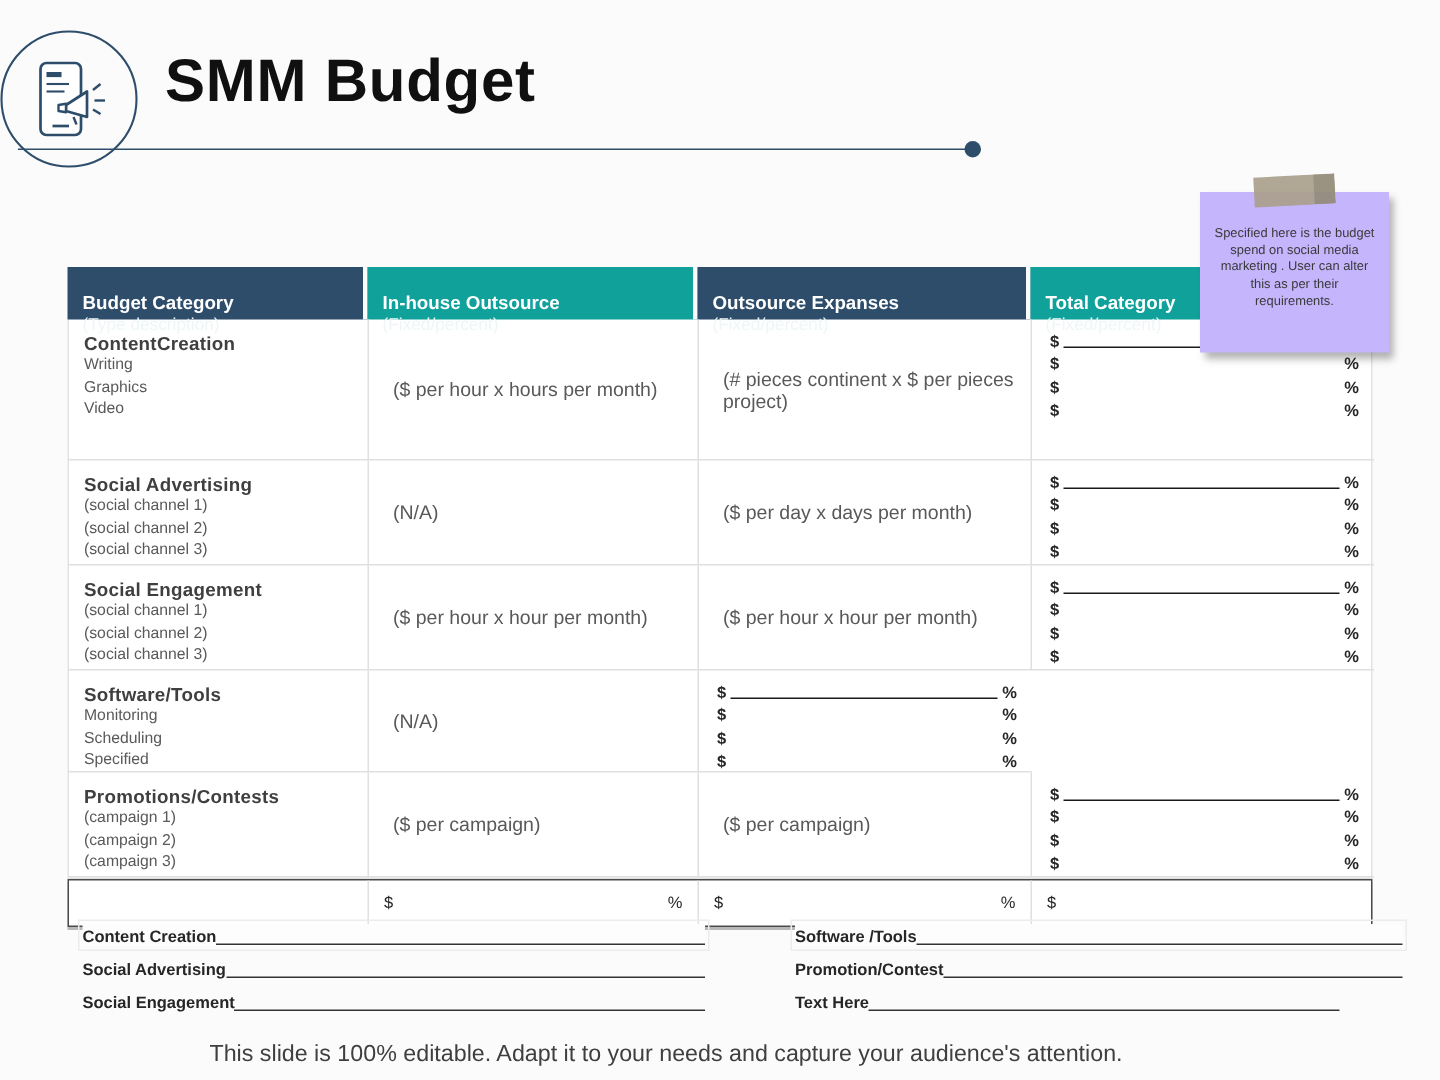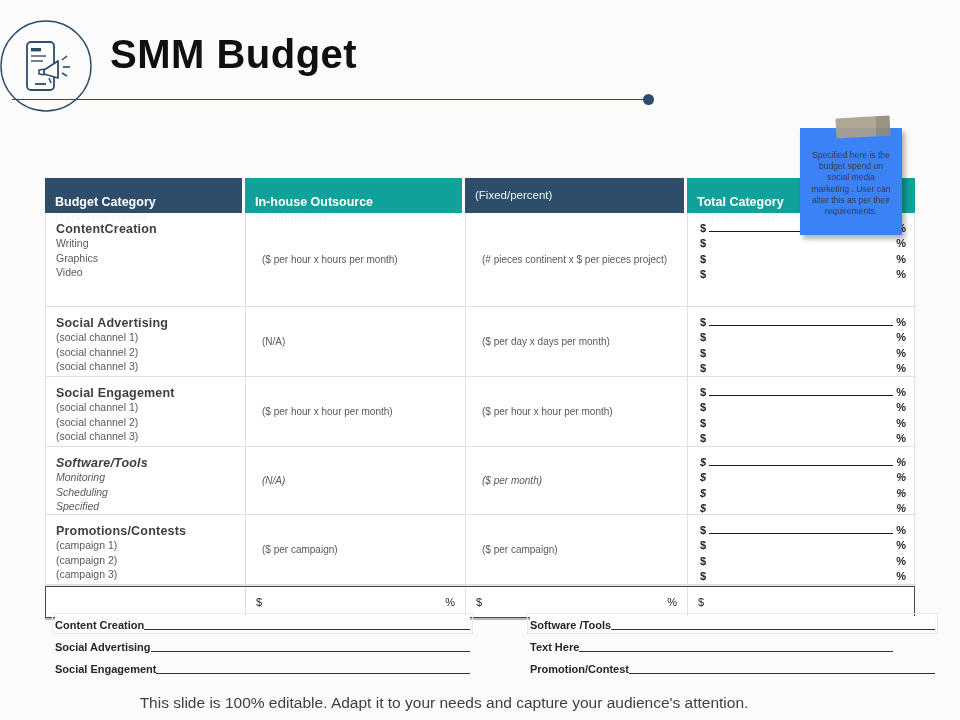--- a/index.html
+++ b/index.html
@@ -10,22 +10,22 @@
   
   .title-icon { position:absolute; left:-6px; top:14px; width:104px; height:104px; }
   .page-title { position:absolute; left:110px; top:32px; font-size:40px; font-weight:bold;
                 color:#101010; letter-spacing:0.5px; }
   .title-rule { position:absolute; left:12px; top:99px; width:634px; height:0;
                 border-top:1.6px solid #2e4d6b; }
   .title-rule-dot { position:absolute; left:643px; top:94px; width:11px; height:11px;
                     border-radius:50%; background:#2e4d6b; }
 
   
-  .sticky-note { position:absolute; left:800px; top:128px; width:102px; height:107px;
-                 background:#3b82f6; box-shadow:3px 4px 5px rgba(0,0,0,0.3); z-index:5; }
+  .sticky-note { position:absolute; left:800px; top:128px; width:126px; height:107px;
+                 background:#c4b5fd; box-shadow:3px 4px 5px rgba(0,0,0,0.3); z-index:5; }
   .sticky-note .note-text { padding:22px 8px 0 8px; font-size:8.6px; line-height:1.3;
                  text-align:center; color:#3a3a3a; }
   .sticky-tape { position:absolute; left:36px; top:-11px; width:54px; height:20px;
                  background:#aaa08c; opacity:0.92; transform:rotate(-3deg);
                  box-shadow:inset -14px 0 0 rgba(120,112,95,0.45); }
 
   
   .budget-table { position:absolute; left:45px; top:178px; width:870px; }
   .t-grid { display:grid; grid-template-columns:200px 220px 222px 228px; }
   .t-head .hcell { height:35px; display:flex; flex-direction:column; justify-content:center;
@@ -37,29 +37,29 @@
   .t-head .hcell { border-right:3px solid #fbfbfb; }
   .t-head .hcell:last-child { border-right:none; }
 
   .t-body { border:1px solid #e2e2e2; border-top:none; background:#ffffff; }
   .t-row .cell { border-right:1px solid #e0e0e0; border-bottom:1px solid #e0e0e0; }
   .t-row .cell:last-child { border-right:none; }
   .cell.cat { padding:9px 6px 0 10px; }
   .cat-title { font-size:12.5px; font-weight:bold; color:#3f3f3f; letter-spacing:0.2px; }
   .cat-sub { font-size:10.5px; color:#595959; line-height:1.4; }
   .cell.note { display:flex; align-items:center; padding-left:16px;
-               font-size:10px; color:#595959; }
+               font-size:13px; color:#595959; }
   .cell.money { padding:5px 10px 0 12px; }
   .money-line { display:flex; align-items:flex-end; height:15.5px; font-size:11px;
                 font-weight:bold; color:#262626; }
   .money-line .fill { flex:1; }
   .money-line.underlined .fill { border-bottom:1.4px solid #1a1a1a; margin:0 3px 2px 3px; }
 
   .r1 { height:94px; } .r2 { height:70px; } .r3 { height:70px; }
-  .r4 { height:68px;font-style:italic; } .r5 { height:70px; }
+  .r4 { height:68px; } .r5 { height:70px; }
 
   .t-total { border:1.6px solid #4a4a4a; background:#ffffff; box-shadow:0 2px 0 #b8b8b8; }
   .t-total .tcell { height:30px; display:flex; align-items:center;
                     border-right:1px solid #e0e0e0; font-size:11px; color:#262626;
                     padding:0 10px; }
   .t-total .tcell:last-child { border-right:none; }
   .t-total .tlabel { font-weight:bold; font-size:17px;margin-top:44px; }
   .t-total .fillgap { flex:1; }
 
   
@@ -110,20 +110,21 @@
     <div class="t-grid t-head">
       <div class="hcell navy">
         <span class="h1">Budget Category</span>
         <span class="h2">(Type description)</span>
       </div>
       <div class="hcell teal">
         <span class="h1">In-house Outsource</span>
         <span class="h2">(Fixed/percent)</span>
       </div>
       <div class="hcell navy">
+        <span class="h1">Outsource Expanses</span>
         <span class="h2">(Fixed/percent)</span>
       </div>
       <div class="hcell teal">
         <span class="h1">Total Category</span>
         <span class="h2">(Fixed/percent)</span>
       </div>
     </div>
 
     <div class="t-body">
 
@@ -227,21 +228,20 @@
       </div>
 
       <div class="t-grid t-row r4">
         <div class="cell cat">
           <div class="cat-title">Software/Tools</div>
           <div class="cat-sub">Monitoring</div>
           <div class="cat-sub">Scheduling</div>
           <div class="cat-sub">Specified</div>
         </div>
         <div class="cell note">(N/A)</div>
-        <div class="cell note">($ per month)</div>
         <div class="cell money">
           <div class="money-line underlined">
               <span>$</span>
               <span class="fill"></span>
               <span>%</span>
             </div>
           <div class="money-line">
               <span>$</span>
               <span class="fill"></span>
               <span>%</span>
@@ -327,24 +327,24 @@
         <span class="field-label">Social Engagement</span>
         <span class="field-line"></span>
       </div>
     </div>
     <div class="fields-col right">
       <div class="field boxed">
         <span class="field-label">Software /Tools</span>
         <span class="field-line"></span>
       </div>
       <div class="field">
+        <span class="field-label">Promotion/Contest</span>
+        <span class="field-line"></span>
+      </div>
+      <div class="field">
         <span class="field-label">Text Here</span>
         <span class="field-line short"></span>
       </div>
-      <div class="field">
-        <span class="field-label">Promotion/Contest</span>
-        <span class="field-line"></span>
-      </div>
     </div>
   </div>
 
   <div class="footer-note">This slide is 100% editable. Adapt it to your needs and capture your audience's attention.</div>
 </div>
 
 </body></html>

